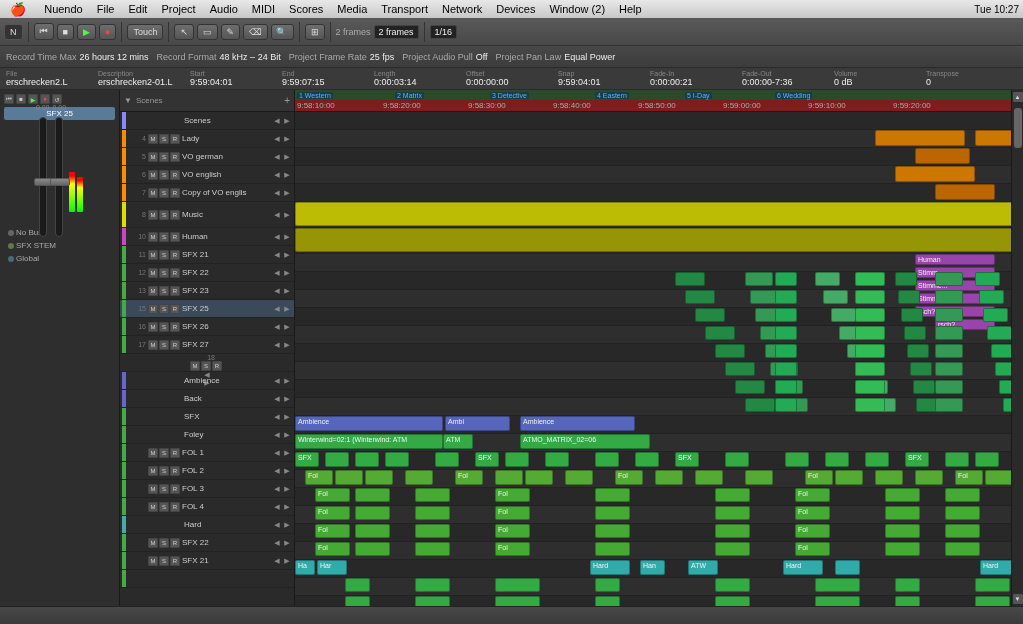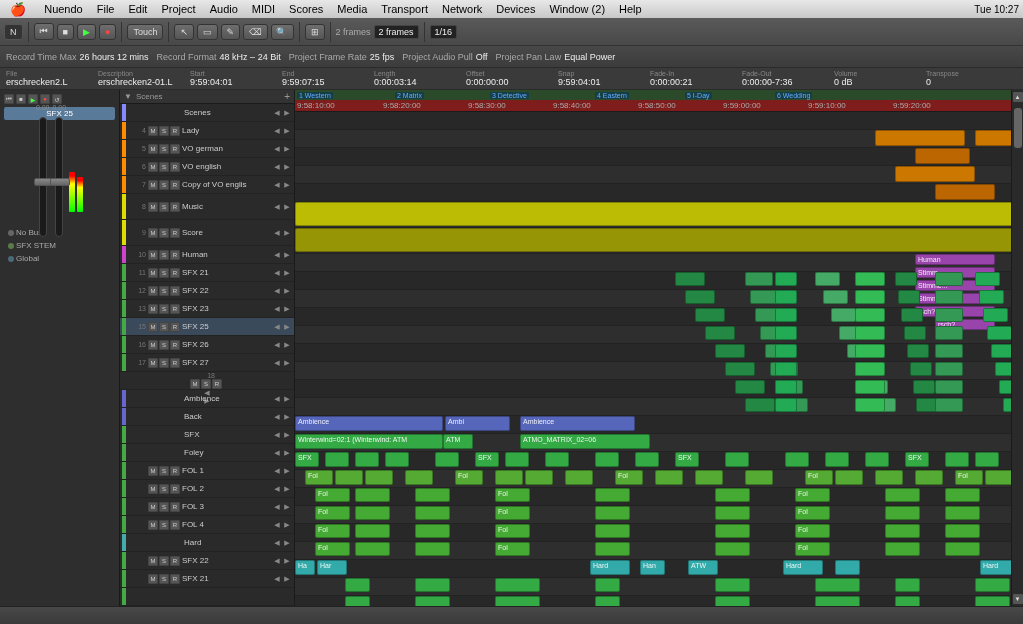--- a/index.html
+++ b/index.html
@@ -544,32 +544,20 @@
         </div>
         <div class="track-row tall" style="height: 26px;">
           <div class="track-color-bar" style="background: rgb(221, 221, 0);"></div>
           <div class="track-num">8</div>
           <div class="track-controls">
             <div class="mini-btn">M</div>
             <div class="mini-btn">S</div>
             <div class="mini-btn">R</div>
           </div>
           <div class="track-name">Music</div>
-          <div class="io-btn">◀</div>
-          <div class="io-btn">▶</div>
-        </div>
-        <div class="track-row tall" style="height: 26px;">
-          <div class="track-color-bar" style="background: rgb(221, 221, 0);"></div>
-          <div class="track-num">9</div>
-          <div class="track-controls">
-            <div class="mini-btn">M</div>
-            <div class="mini-btn">S</div>
-            <div class="mini-btn">R</div>
-          </div>
-          <div class="track-name">Score</div>
           <div class="io-btn">◀</div>
           <div class="io-btn">▶</div>
         </div>
         <div class="track-row" style="height: 18px;">
           <div class="track-color-bar" style="background: rgb(204, 68, 204);"></div>
           <div class="track-num">10</div>
           <div class="track-controls">
             <div class="mini-btn">M</div>
             <div class="mini-btn">S</div>
             <div class="mini-btn">R</div>

